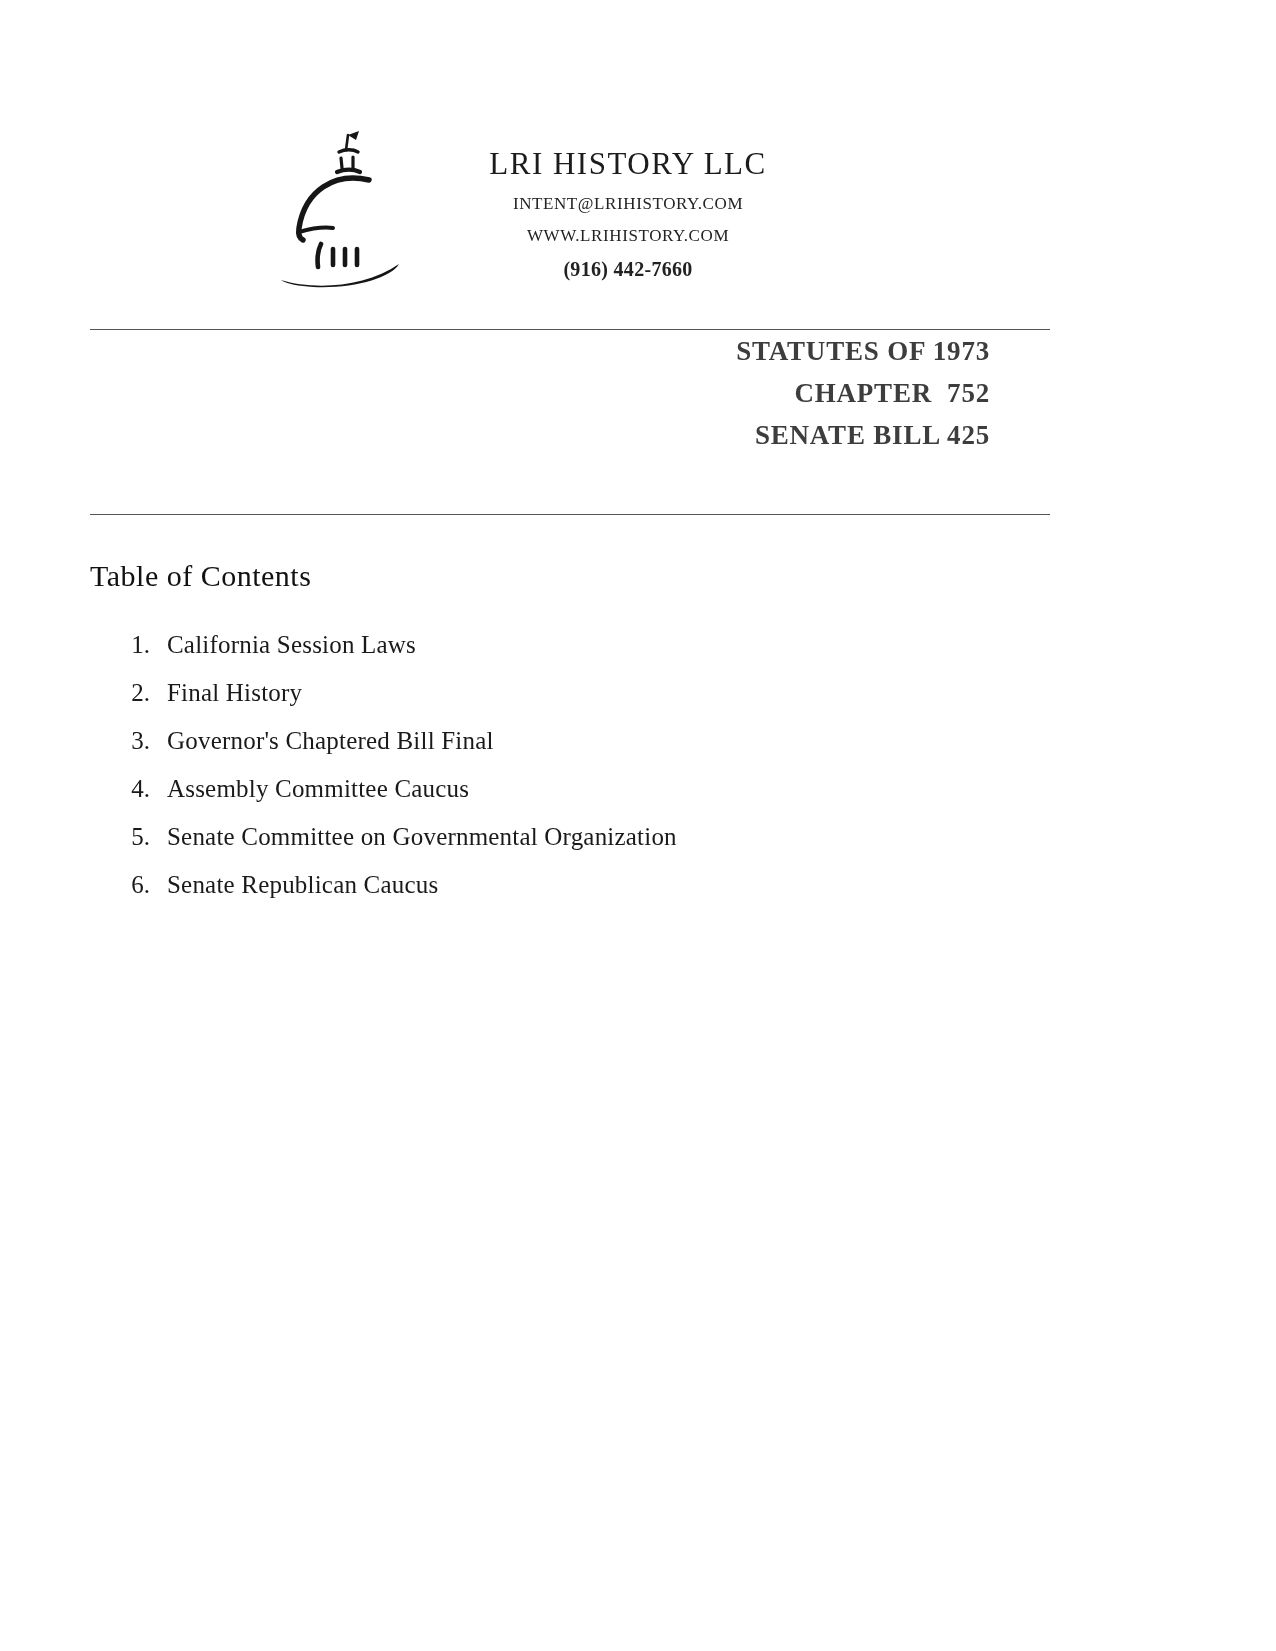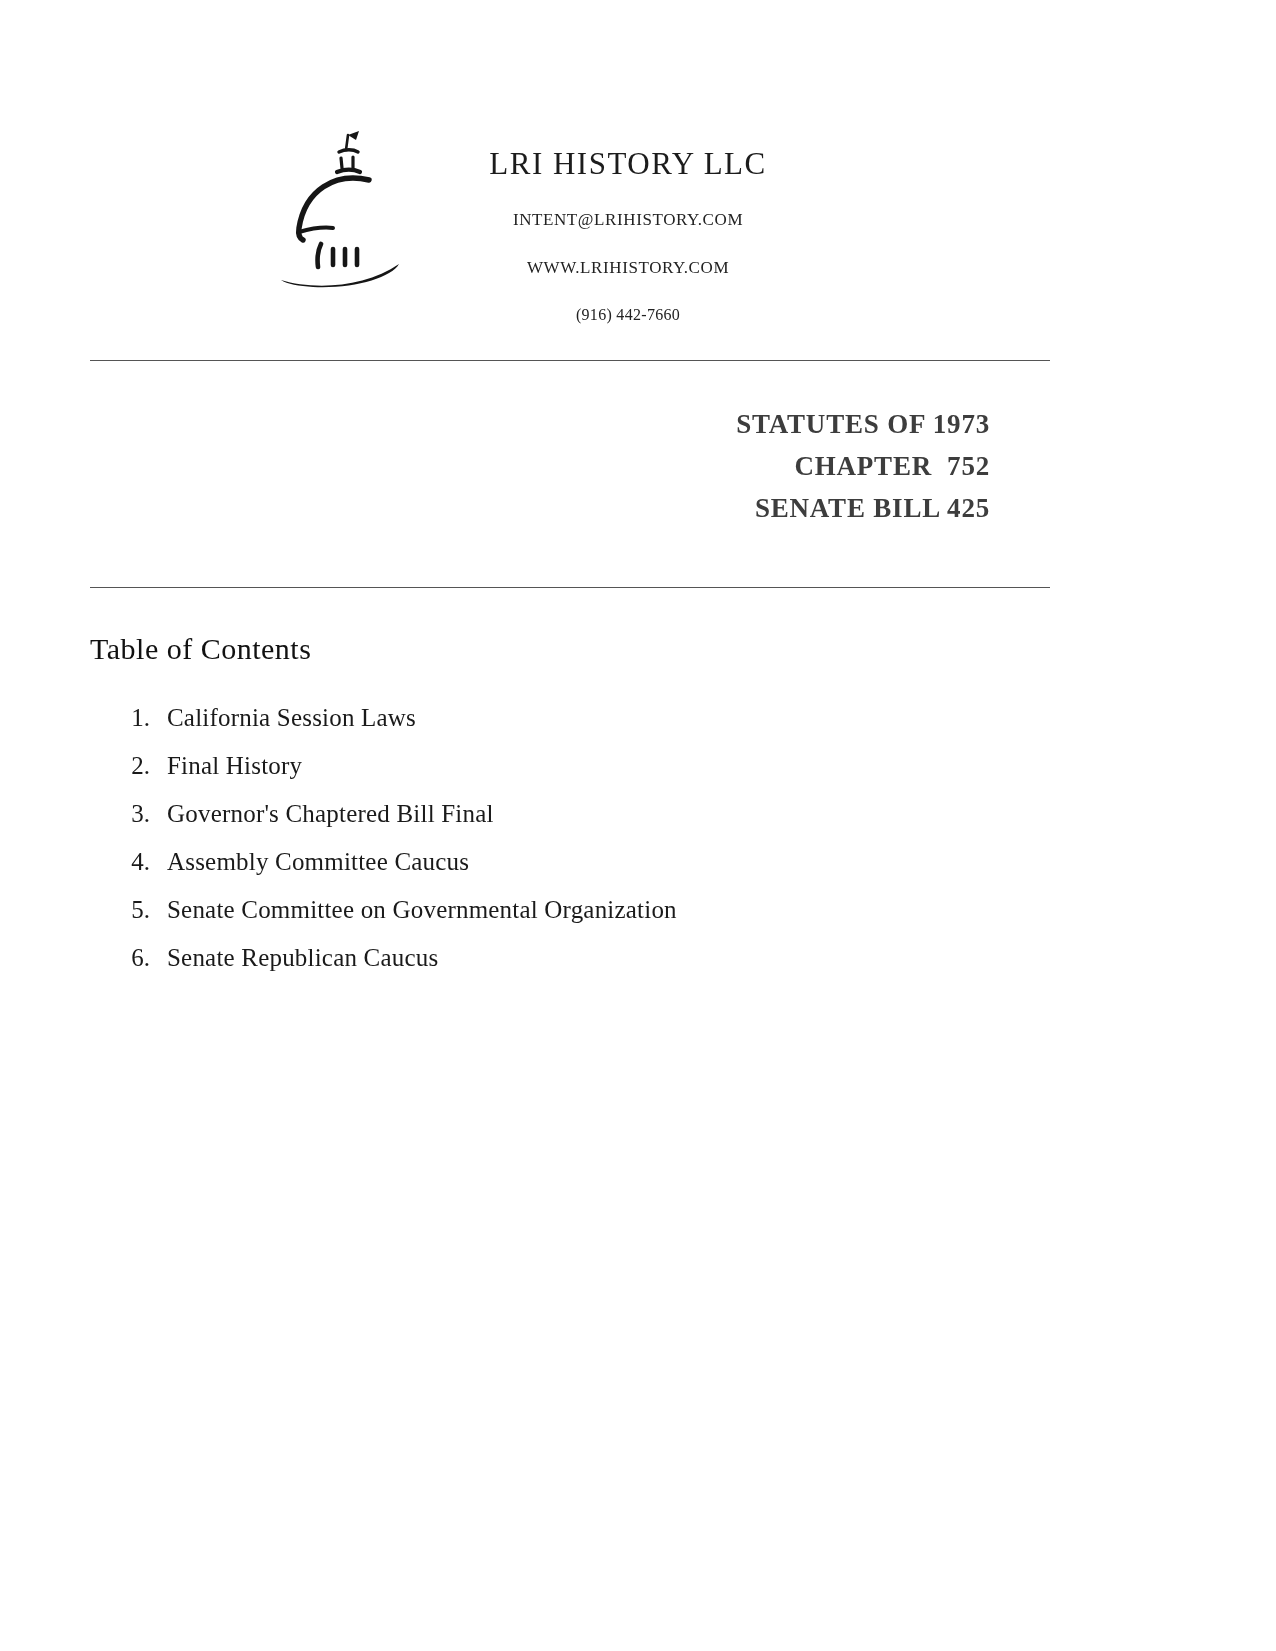--- a/index.html
+++ b/index.html
@@ -51,41 +51,41 @@
     letter-spacing: 1.5px;
     color: #1c1c1c;
     font-weight: 400;
     white-space: pre;
   }
 
   .contact-line {
     font-size: 17px;
     letter-spacing: 0.6px;
     color: #222222;
-    margin-top: 28px;
+    margin-top: 12px;
     white-space: pre;
   }
 
   .contact-line.phone {
-    font-size: 16px;
+    font-size: 20px;
     letter-spacing: 0.3px;
+    font-weight: bold;
   }
 
   
   .rule {
     border: none;
     border-top: 1.5px solid #555555;
     margin: 0;
   }
   .rule.first { margin-top: 36px; }
   .rule.second { margin-top: 58px; }
 
   
   .title-block {
-    margin-top: 42px;
     padding-right: 60px; 
     text-align: right;
   }
 
   .title-line {
     font-size: 27px;
     font-weight: 700;
     color: #3d3d3d;
     letter-spacing: 0.8px;
     line-height: 42px;

